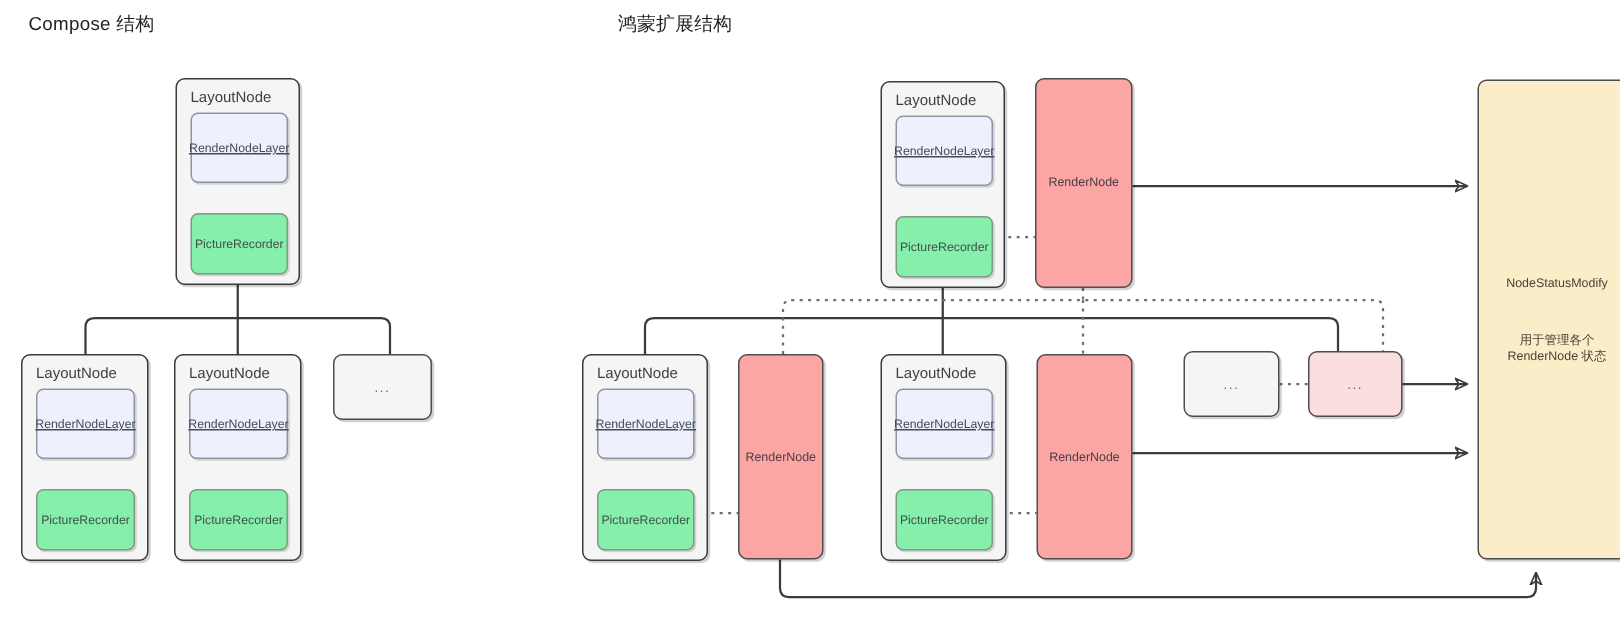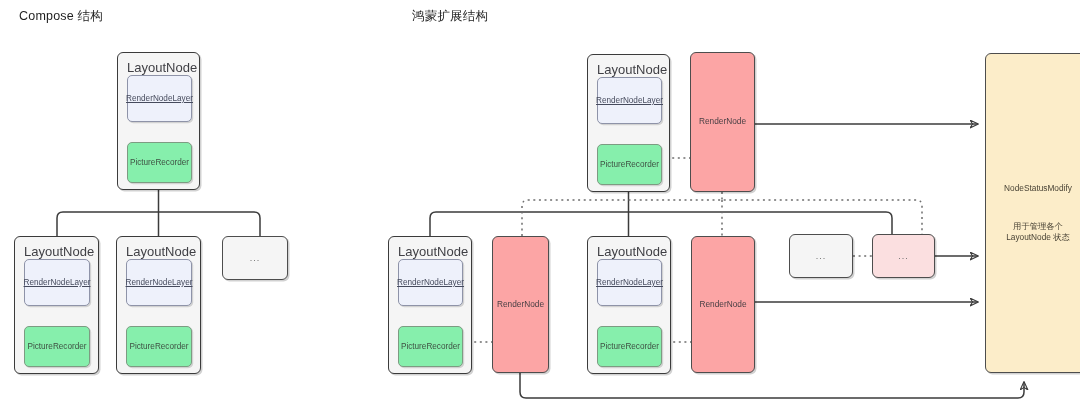--- a/index.html
+++ b/index.html
@@ -7,21 +7,21 @@
        font-family:"Liberation Sans","DejaVu Sans",sans-serif;}
   #stage{position:relative;width:1080px;height:411px;}
   svg#wires{position:absolute;left:0;top:0;width:1080px;height:411px;}
   .title{position:absolute;font-size:12.5px;color:#1f1f1f;letter-spacing:.2px;white-space:nowrap;}
   .node{position:absolute;box-sizing:border-box;border:1.3px solid #4d4d4d;
         border-radius:6px;display:flex;align-items:center;justify-content:center;
         text-align:center;font-size:8.3px;color:#3f3f44;line-height:1.35;
         box-shadow:1.5px 1.5px 0 rgba(0,0,0,.18);}
   .layoutnode{background:#f5f5f5;border-color:#3b3b3b;align-items:flex-start;
         justify-content:flex-start;padding:7px 0 0 0;}
-  .ln-label{position:absolute;left:9px;top:6px;font-size:13px;color:#3f3f44;}
+  .ln-label{position:absolute;left:9px;top:6px;font-size:10px;color:#3f3f44;}
   .rnl{background:#eef1fb;border:1.1px solid #8e93a8;color:#454a5c;text-decoration:underline;}
   .prec{background:#86efac;border:1.1px solid #7d9b82;color:#3f5244;}
   .rendernode{background:#fca5a5;border:1.3px solid #4d4d4d;color:#4a4045;}
   .dots{background:#f5f5f5;color:#6a6a6a;font-size:9px;letter-spacing:1px;}
   .dots-pink{background:#fbdfe0;color:#6a6a6a;font-size:9px;letter-spacing:1px;}
   .status{background:#fcedc9;border:1.3px solid #4d4d4d;color:#4a4436;
         flex-direction:column;font-size:8.3px;}
   .status .l2{margin-top:27px;}
   .inner{position:relative;box-sizing:border-box;border-radius:5px;
         display:flex;align-items:center;justify-content:center;text-align:center;
@@ -131,16 +131,16 @@
 
   <div class="node rendernode" style="left:691px;top:236px;width:64px;height:137px;">RenderNode</div>
 
   <div class="node dots" style="left:789px;top:234px;width:64px;height:44px;">...</div>
 
   <div class="node dots-pink" style="left:872px;top:234px;width:63px;height:44px;">...</div>
 
   <div class="node status" style="left:985px;top:53px;width:106px;height:320px;">
     <div>NodeStatusModify</div>
     <div class="l2">用于管理各个</div>
-    <div>LayoutNode 状态</div>
+    <div>RenderNode 状态</div>
   </div>
 
 </div>
 
 </body></html>

